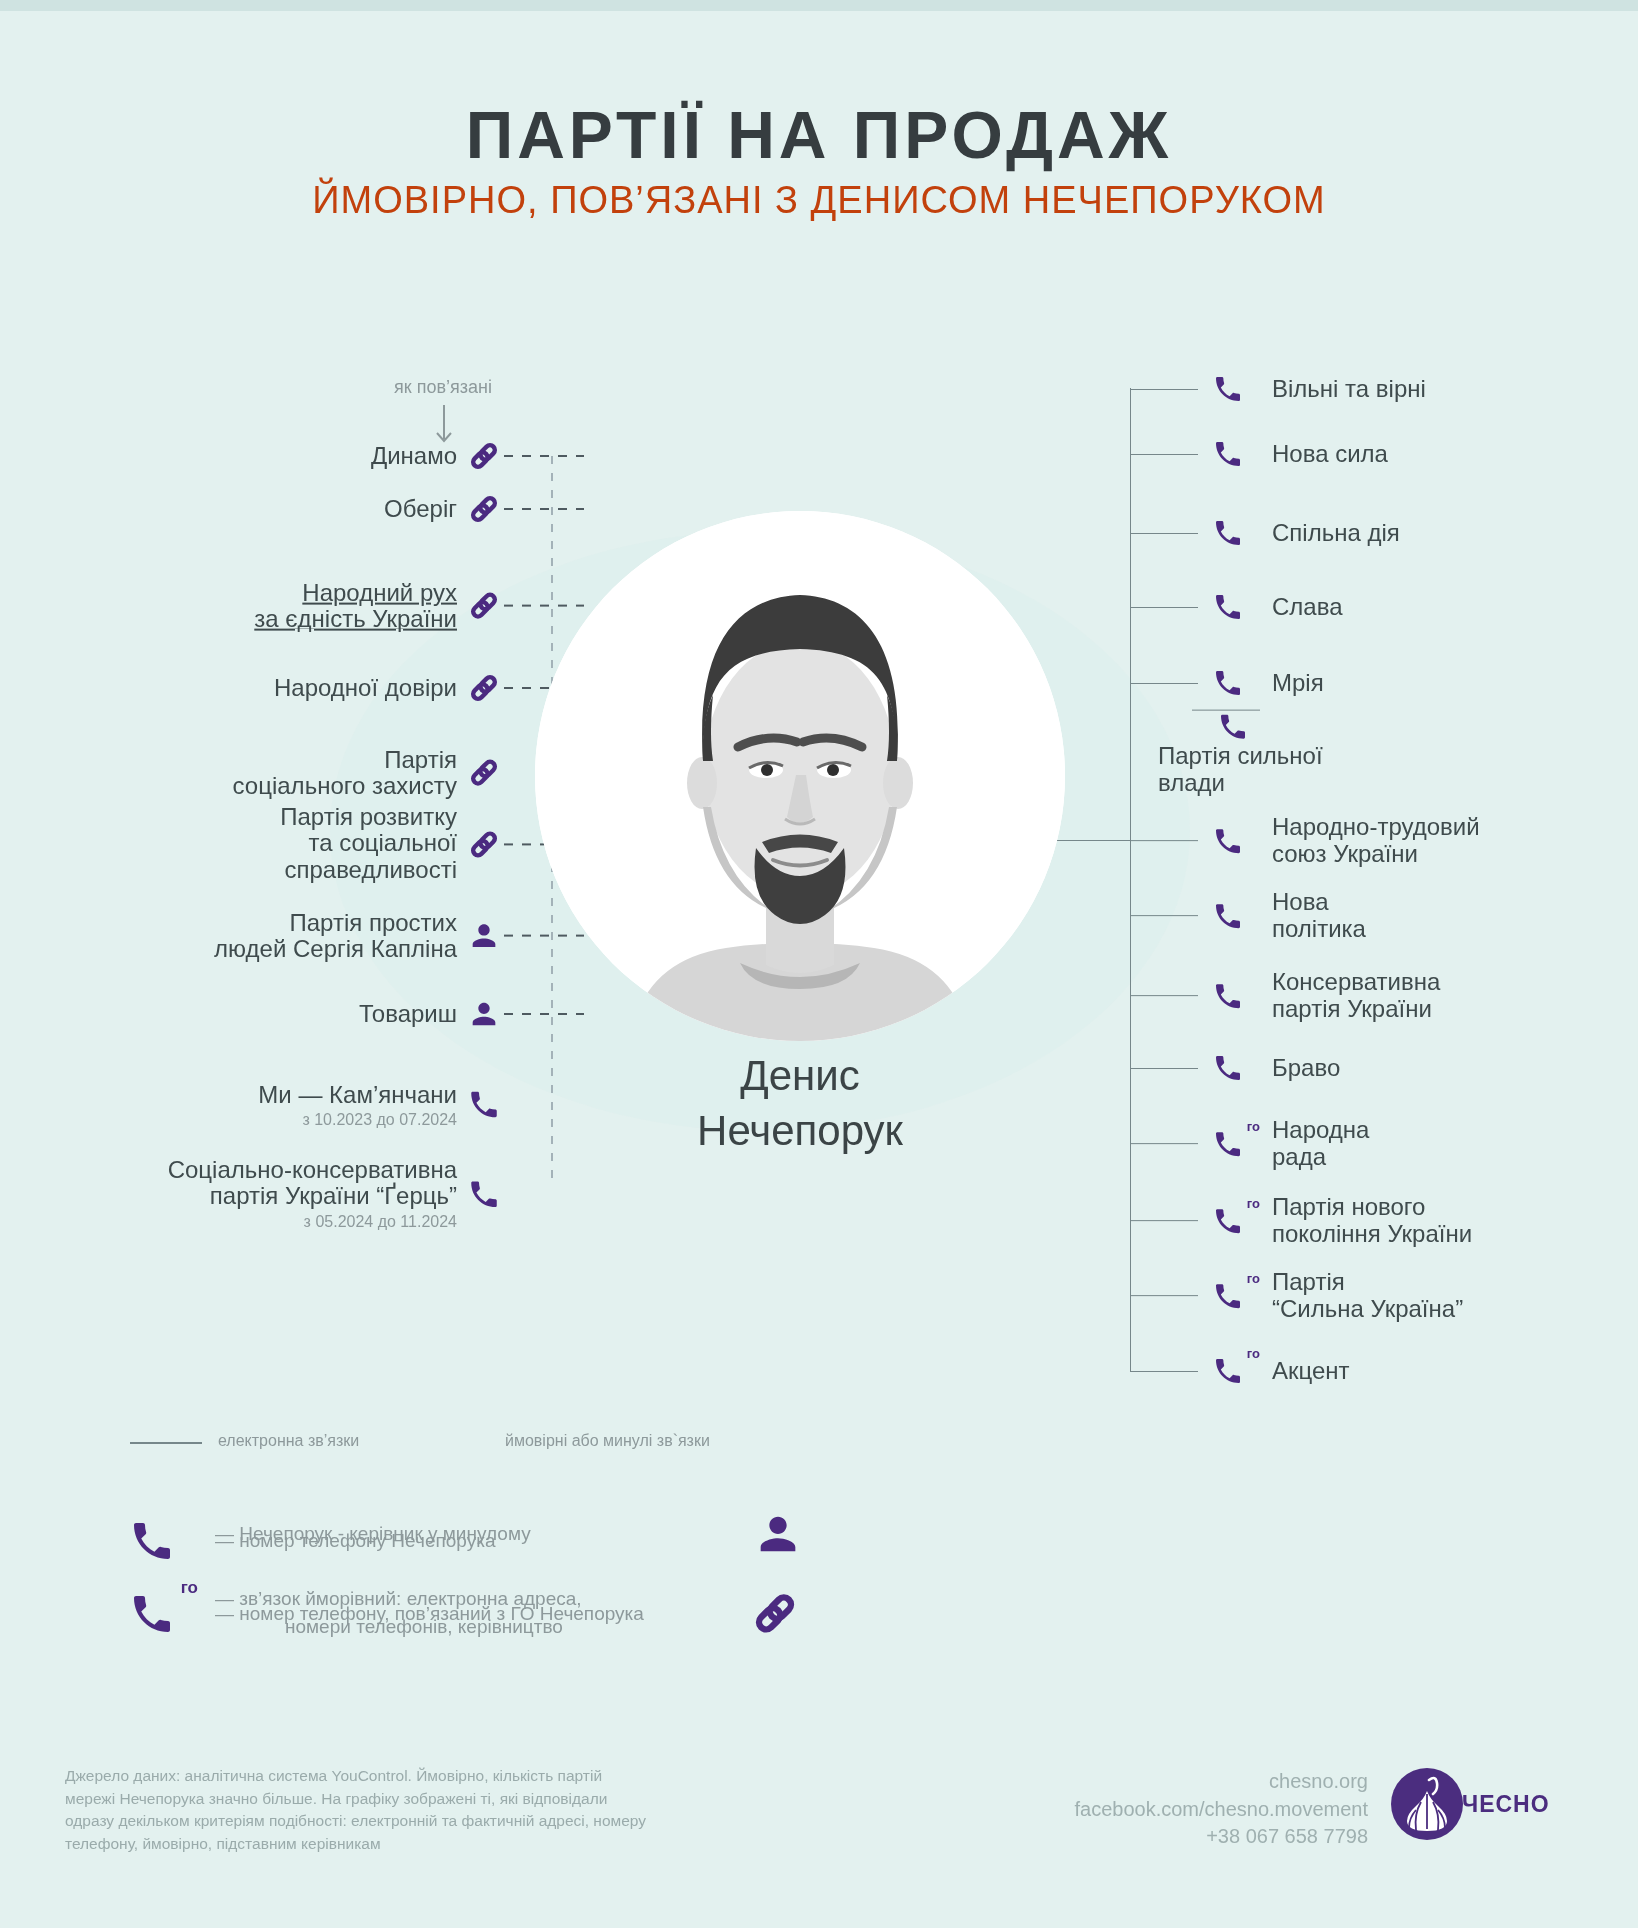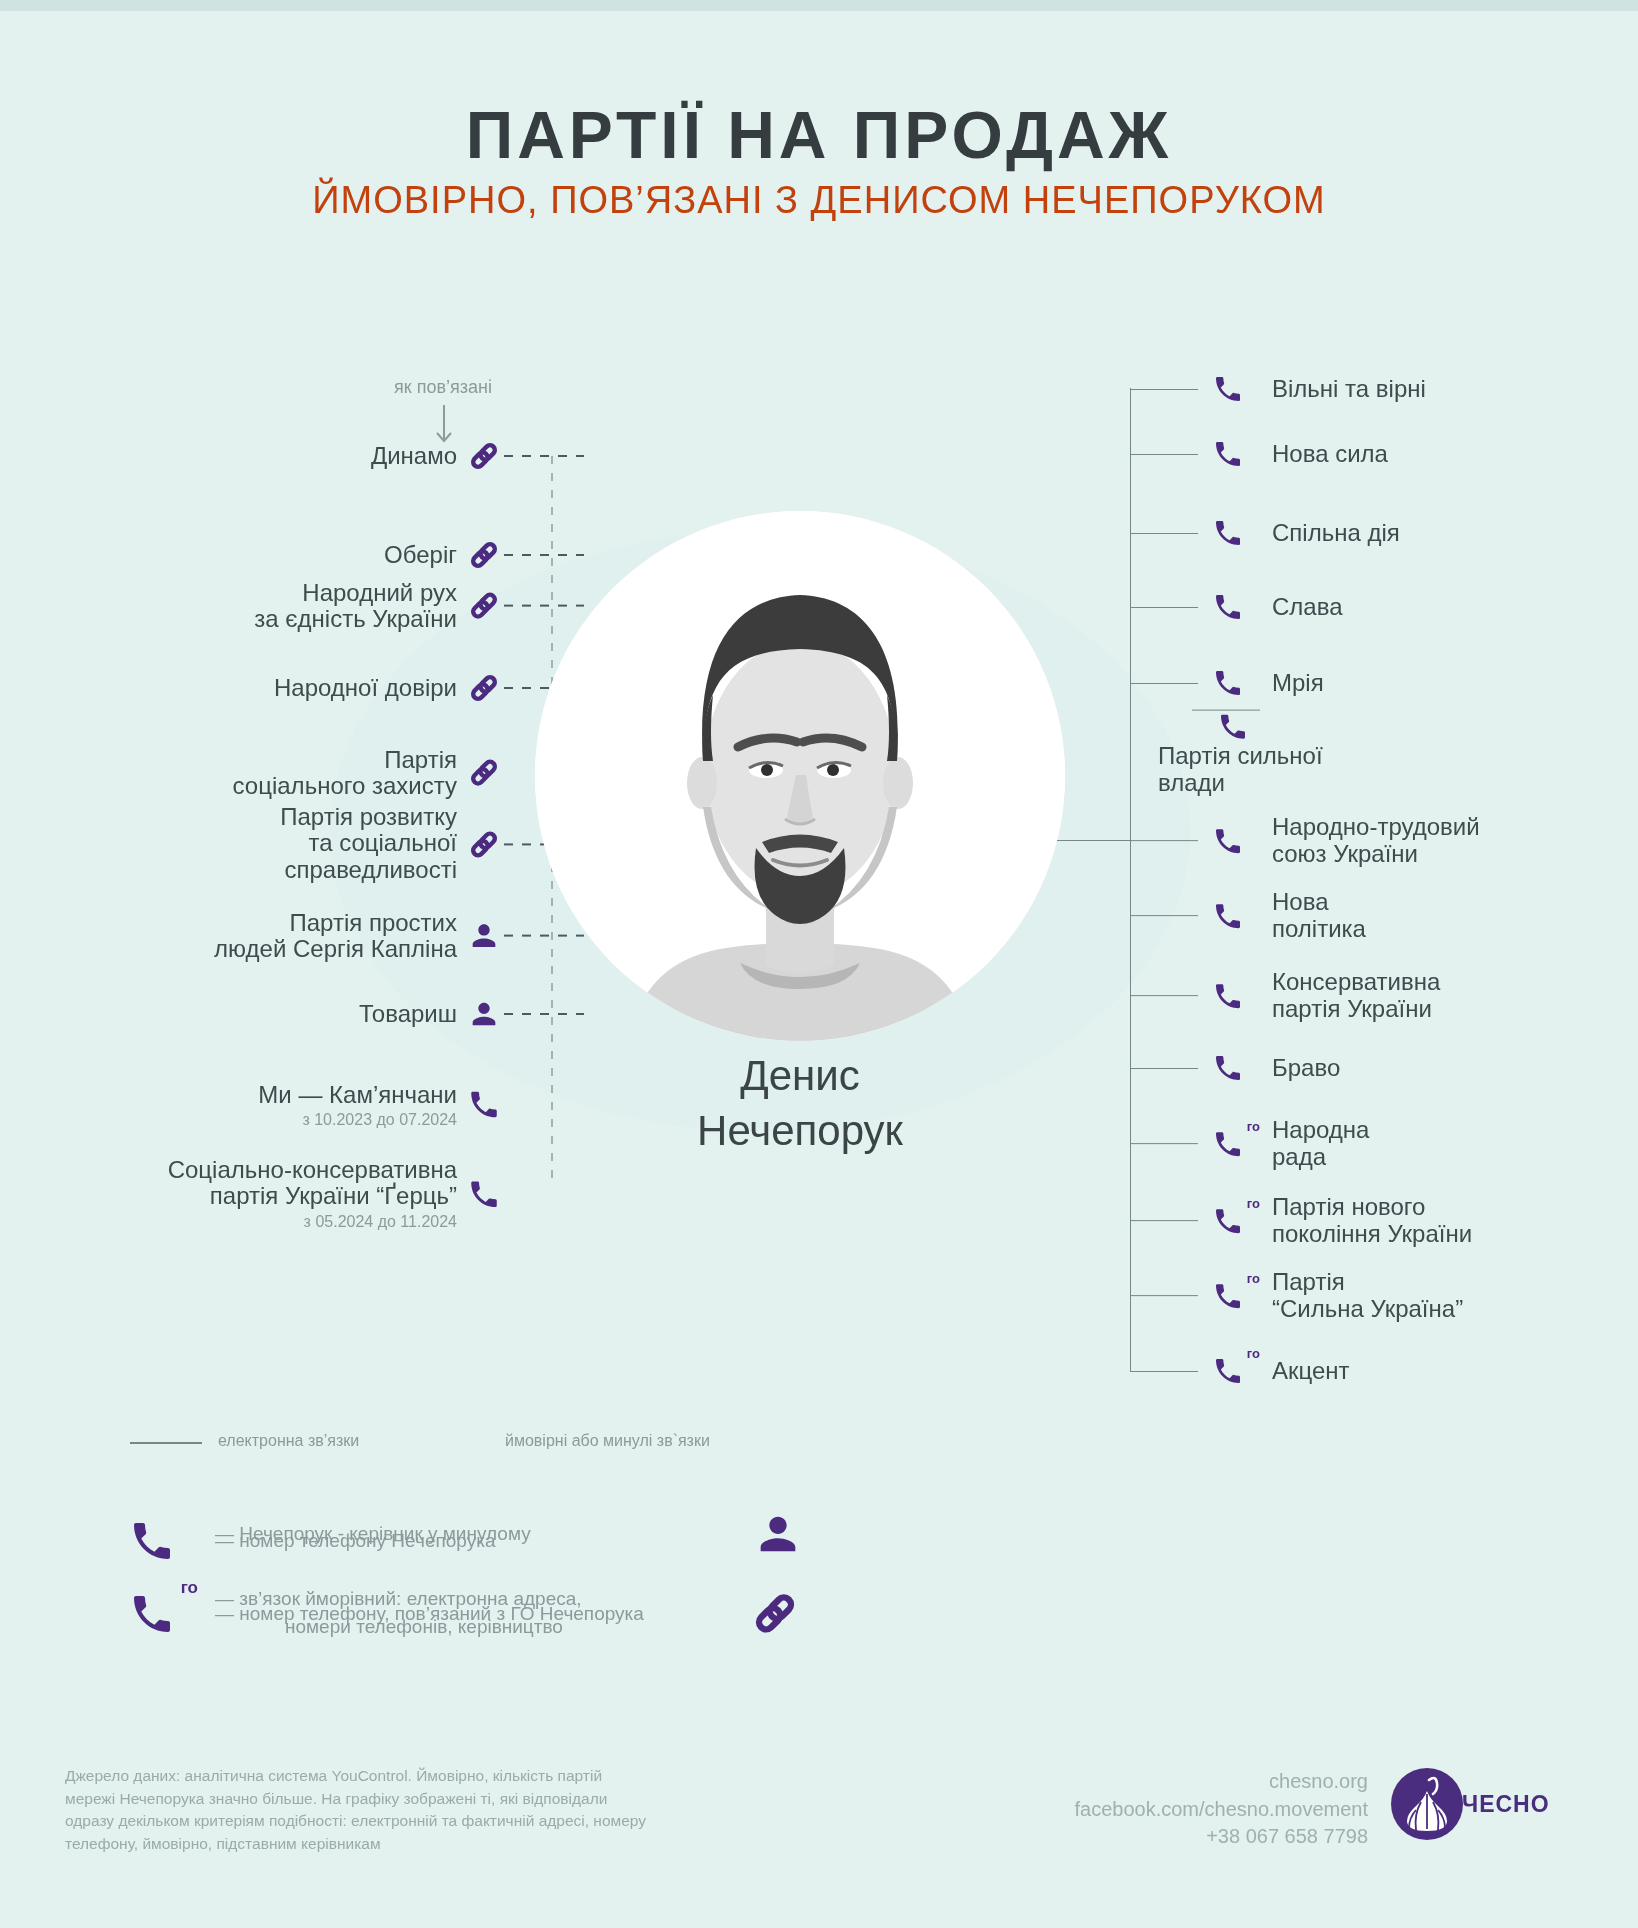--- a/index.html
+++ b/index.html
@@ -100,30 +100,30 @@
   <div id="left-rows">
       <div class="lrow" style="top: 445px;">
         <div class="ltext">Динамо</div>
         <div class="licon">
           <svg class="ic">
             <use href="#i-link"></use>
           </svg>
         </div>
         <div class="ldash on"></div>
       </div>
-      <div class="lrow" style="top: 544px;">
+      <div class="lrow" style="top: 498px;">
         <div class="ltext">Оберіг</div>
         <div class="licon">
           <svg class="ic">
             <use href="#i-link"></use>
           </svg>
         </div>
         <div class="ldash on"></div>
       </div>
-      <div class="lrow" style="top: 595px;">
+      <div class="lrow" style="top: 595px; text-decoration: underline;">
         <div class="ltext">Народний рух<br>за єдність України</div>
         <div class="licon">
           <svg class="ic">
             <use href="#i-link"></use>
           </svg>
         </div>
         <div class="ldash on"></div>
       </div>
       <div class="lrow" style="top: 677px;">
         <div class="ltext">Народної довіри</div>

